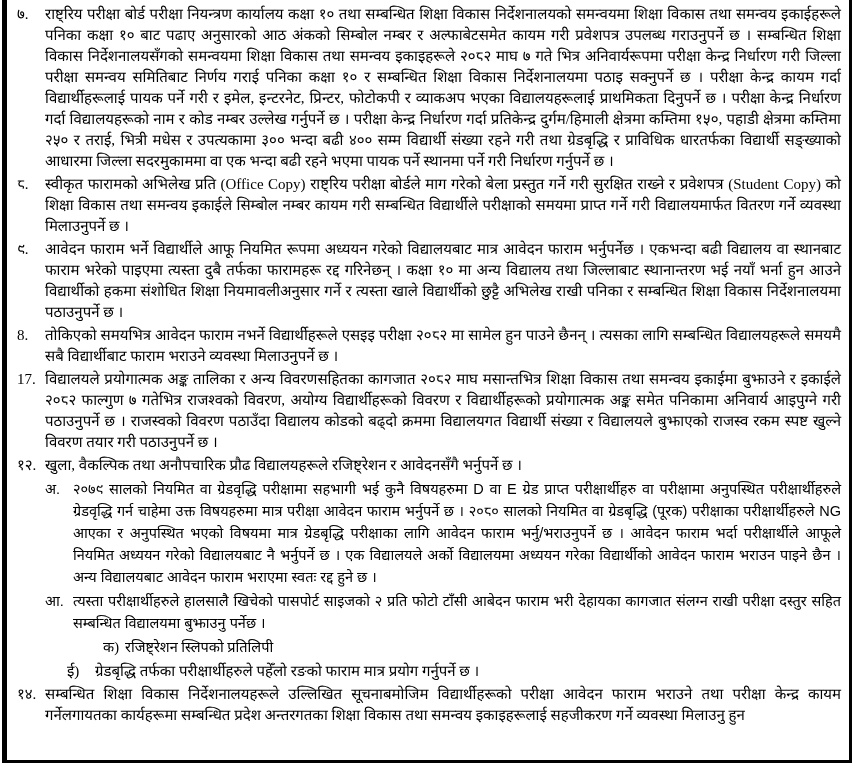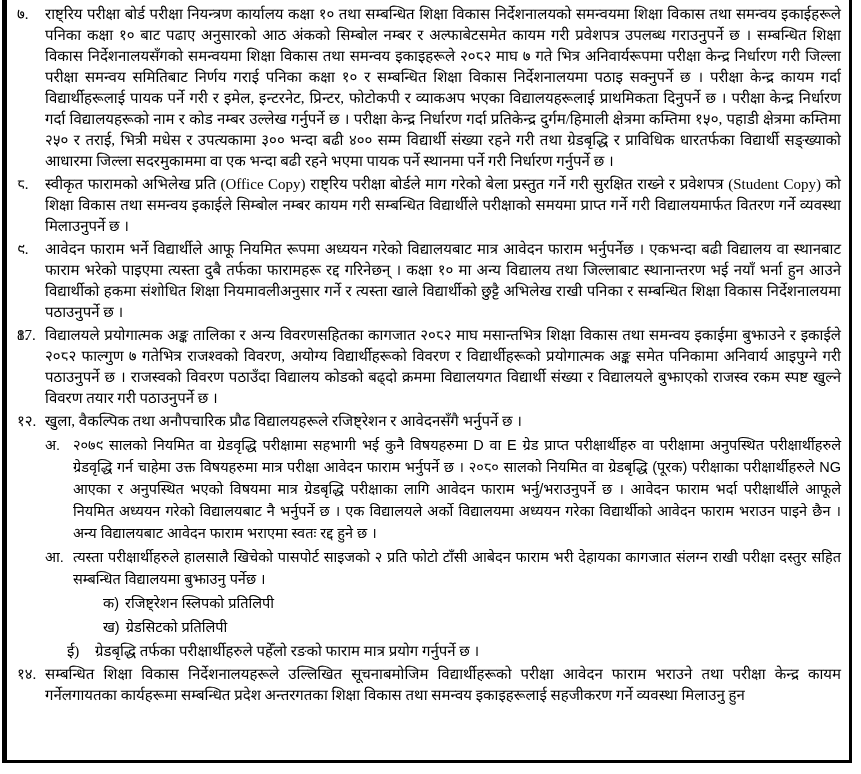--- a/index.html
+++ b/index.html
@@ -53,21 +53,21 @@
     line-height: 22px;
     margin-bottom: 2px;
   }
   .sub > .marker {
     position: absolute;
     left: 2px;
     top: 0;
   }
   .sub-k {
     margin-left: 88px;
-    font-family: Liberation Sans, sans-serif;
+    font-family: Liberation Serif, serif;
     font-size: 14.5px;
     line-height: 22px;
     margin-bottom: 2px;
   }
   .sub-k > .marker { margin-right: 6px; }
   .sub-e {
     position: relative;
     margin-left: 50px;
     padding-left: 30px;
     font-family: "Liberation Serif", serif;
@@ -96,20 +96,21 @@
     <span>स्वीकृत फारामको अभिलेख प्रति (Office Copy) राष्ट्रिय परीक्षा बोर्डले माग गरेको बेला प्रस्तुत गर्ने गरी सुरक्षित राख्ने र  प्रवेशपत्र (Student Copy) को शिक्षा विकास तथा समन्वय इकाईले सिम्बोल नम्बर कायम गरी सम्बन्धित विद्यार्थीले परीक्षाको समयमा प्राप्त गर्ने गरी विद्यालयमार्फत वितरण गर्ने व्यवस्था मिलाउनुपर्ने छ ।</span>
   </div>
 
   <div class="item">
     <span class="marker">९.</span>
     <span>आवेदन फाराम भर्ने विद्यार्थीले आफू नियमित रूपमा अध्ययन गरेको विद्यालयबाट मात्र आवेदन फाराम भर्नुपर्नेछ । एकभन्दा बढी विद्यालय वा स्थानबाट फाराम भरेको पाइएमा त्यस्ता दुबै तर्फका फारामहरू रद्द गरिनेछन् । कक्षा १० मा अन्य विद्यालय तथा जिल्लाबाट स्थानान्तरण भई नयाँ भर्ना हुन आउने विद्यार्थीको हकमा संशोधित शिक्षा नियमावलीअनुसार गर्ने र त्यस्ता खाले विद्यार्थीको छुट्टै अभिलेख राखी पनिका र सम्बन्धित शिक्षा विकास निर्देशनालयमा पठाउनुपर्ने छ ।</span>
   </div>
 
   <div class="item">
     <span class="marker">8.</span>
+    <span>तोकिएको समयभित्र आवेदन फाराम नभर्ने विद्यार्थीहरूले एसइइ परीक्षा २०८२ मा सामेल हुन पाउने छैनन् । त्यसका लागि सम्बन्धित विद्यालयहरूले समयमै सबै विद्यार्थीबाट फाराम भराउने व्यवस्था मिलाउनुपर्ने छ ।</span>
   </div>
 
   <div class="item">
     <span class="marker">17.</span>
     <span>विद्यालयले प्रयोगात्मक अङ्क तालिका र अन्य विवरणसहितका कागजात २०८२ माघ मसान्तभित्र शिक्षा विकास तथा समन्वय इकाईमा बुझाउने र इकाईले २०८२ फाल्गुण ७ गतेभित्र राजश्वको विवरण, अयोग्य विद्यार्थीहरूको विवरण र विद्यार्थीहरूको प्रयोगात्मक अङ्क समेत पनिकामा अनिवार्य आइपुग्ने गरी पठाउनुपर्ने छ । </span><span class="b">राजस्वको विवरण पठाउँदा विद्यालय कोडको बढ्दो क्रममा विद्यालयगत विद्यार्थी संख्या र विद्यालयले बुझाएको राजस्व रकम स्पष्ट खुल्ने विवरण तयार गरी पठाउनुपर्ने छ ।</span>
   </div>
 
   <div class="item">
     <span class="marker">१२.</span>
     <span>खुला, वैकल्पिक तथा अनौपचारिक प्रौढ विद्यालयहरूले </span><span class="b">रजिष्ट्रेशन र आवेदन</span><span>सँगै भर्नुपर्ने छ ।</span>
@@ -123,23 +124,20 @@
 
   <div class="sub">
     <span class="marker">आ.</span>
     <span>त्यस्ता परीक्षार्थीहरुले हालसालै खिचेको पासपोर्ट साइजको २ प्रति फोटो टाँसी आबेदन फाराम भरी देहायका कागजात संलग्न राखी परीक्षा दस्तुर सहित सम्बन्धित विद्यालयमा बुझाउनु पर्नेछ ।</span>
   </div>
 
   <div class="sub-k">
     <span class="marker">क)</span><span>रजिष्ट्रेशन स्लिपको प्रतिलिपी</span>
   </div>
 
-  <div class="sub-k">
-    <span class="marker">ख)</span><span>ग्रेडसिटको प्रतिलिपी</span>
-  </div>
 
   <div class="sub-e">
     <span class="marker">ई)</span>
     <span>ग्रेडबृद्धि तर्फका परीक्षार्थीहरुले </span><span class="b">पहेँलो रङको फाराम</span><span> मात्र प्रयोग गर्नुपर्ने छ ।</span>
   </div>
 
   <div class="item">
     <span class="marker">१४.</span>
     <span>सम्बन्धित शिक्षा विकास निर्देशनालयहरूले उल्लिखित सूचनाबमोजिम विद्यार्थीहरूको परीक्षा आवेदन फाराम भराउने तथा परीक्षा केन्द्र कायम गर्नेलगायतका कार्यहरूमा सम्बन्धित प्रदेश अन्तरगतका शिक्षा विकास तथा समन्वय इकाइहरूलाई सहजीकरण गर्ने व्यवस्था मिलाउनु हुन</span>
   </div>

